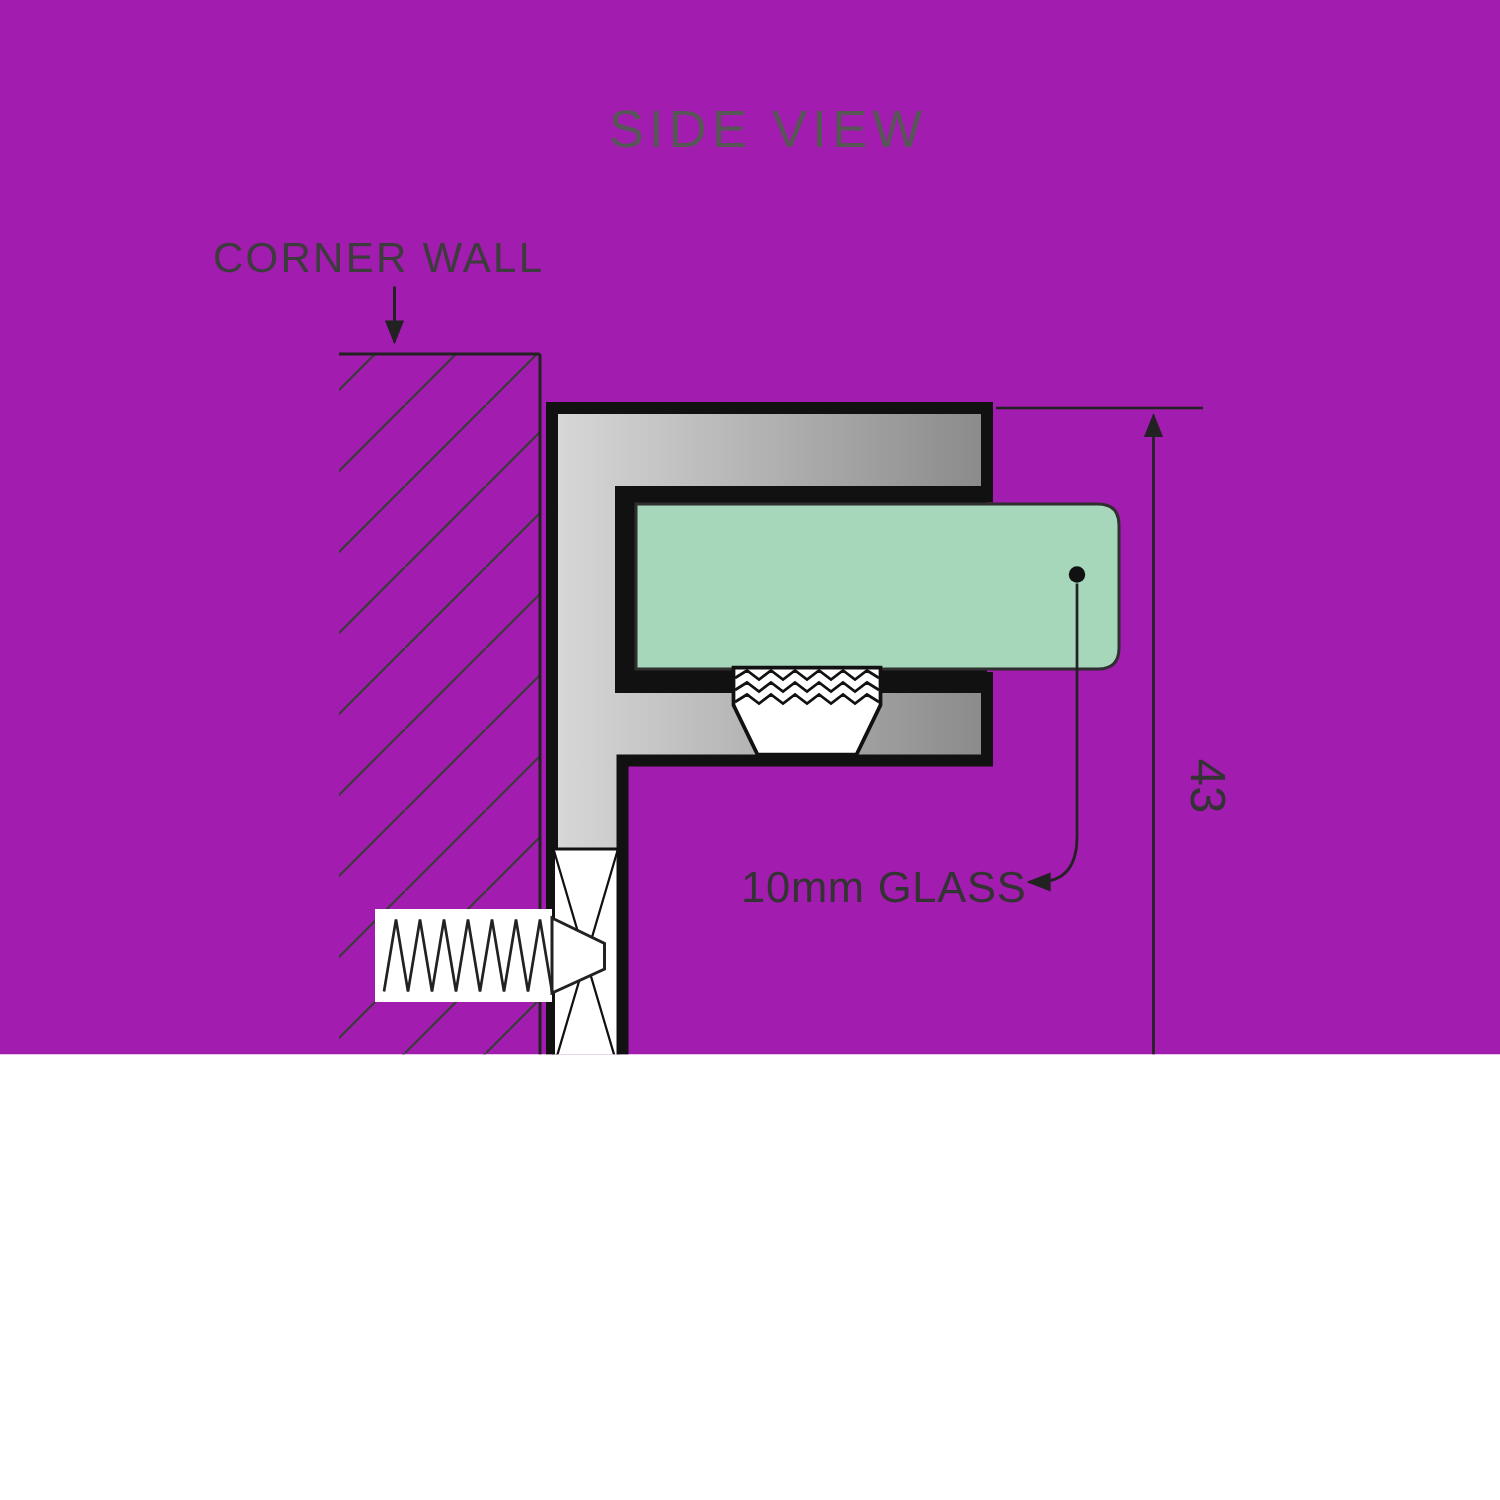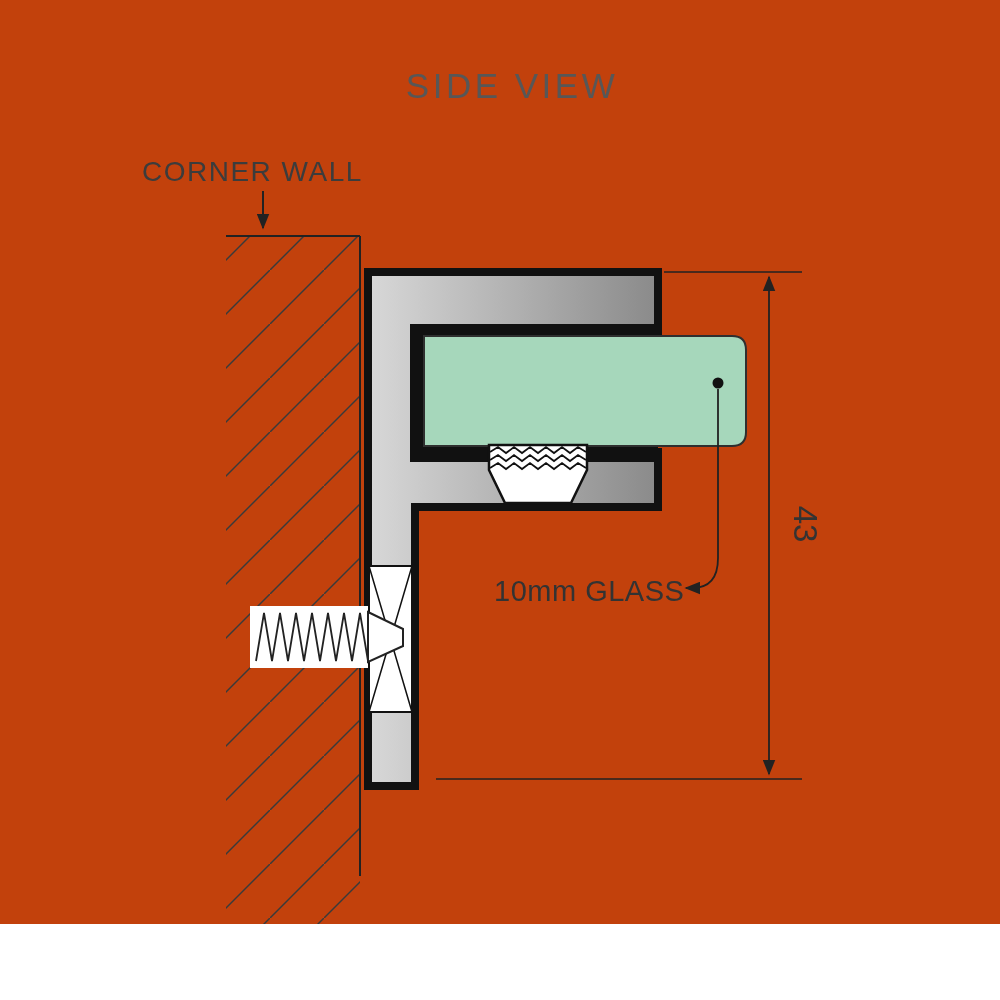--- a/index.html
+++ b/index.html
@@ -1,18 +1,18 @@
 <!DOCTYPE html>
 <html><head>
 <meta charset="utf-8">
 <style>
   html, body { margin: 0; padding: 0; background: #ffffff; }
   .stage {
-    width: 1000px; height: 924px; position: relative;
-    background: #c2410c; overflow: hidden;
+    width: 1000px; height: 703px; position: relative;
+    background: #a21caf; overflow: hidden;
     font-family: "Liberation Sans", sans-serif;
   }
   svg text {
     font-family: "Liberation Sans", sans-serif;
   }
 </style>
 </head>
 <body>
 
 <div class="stage">

